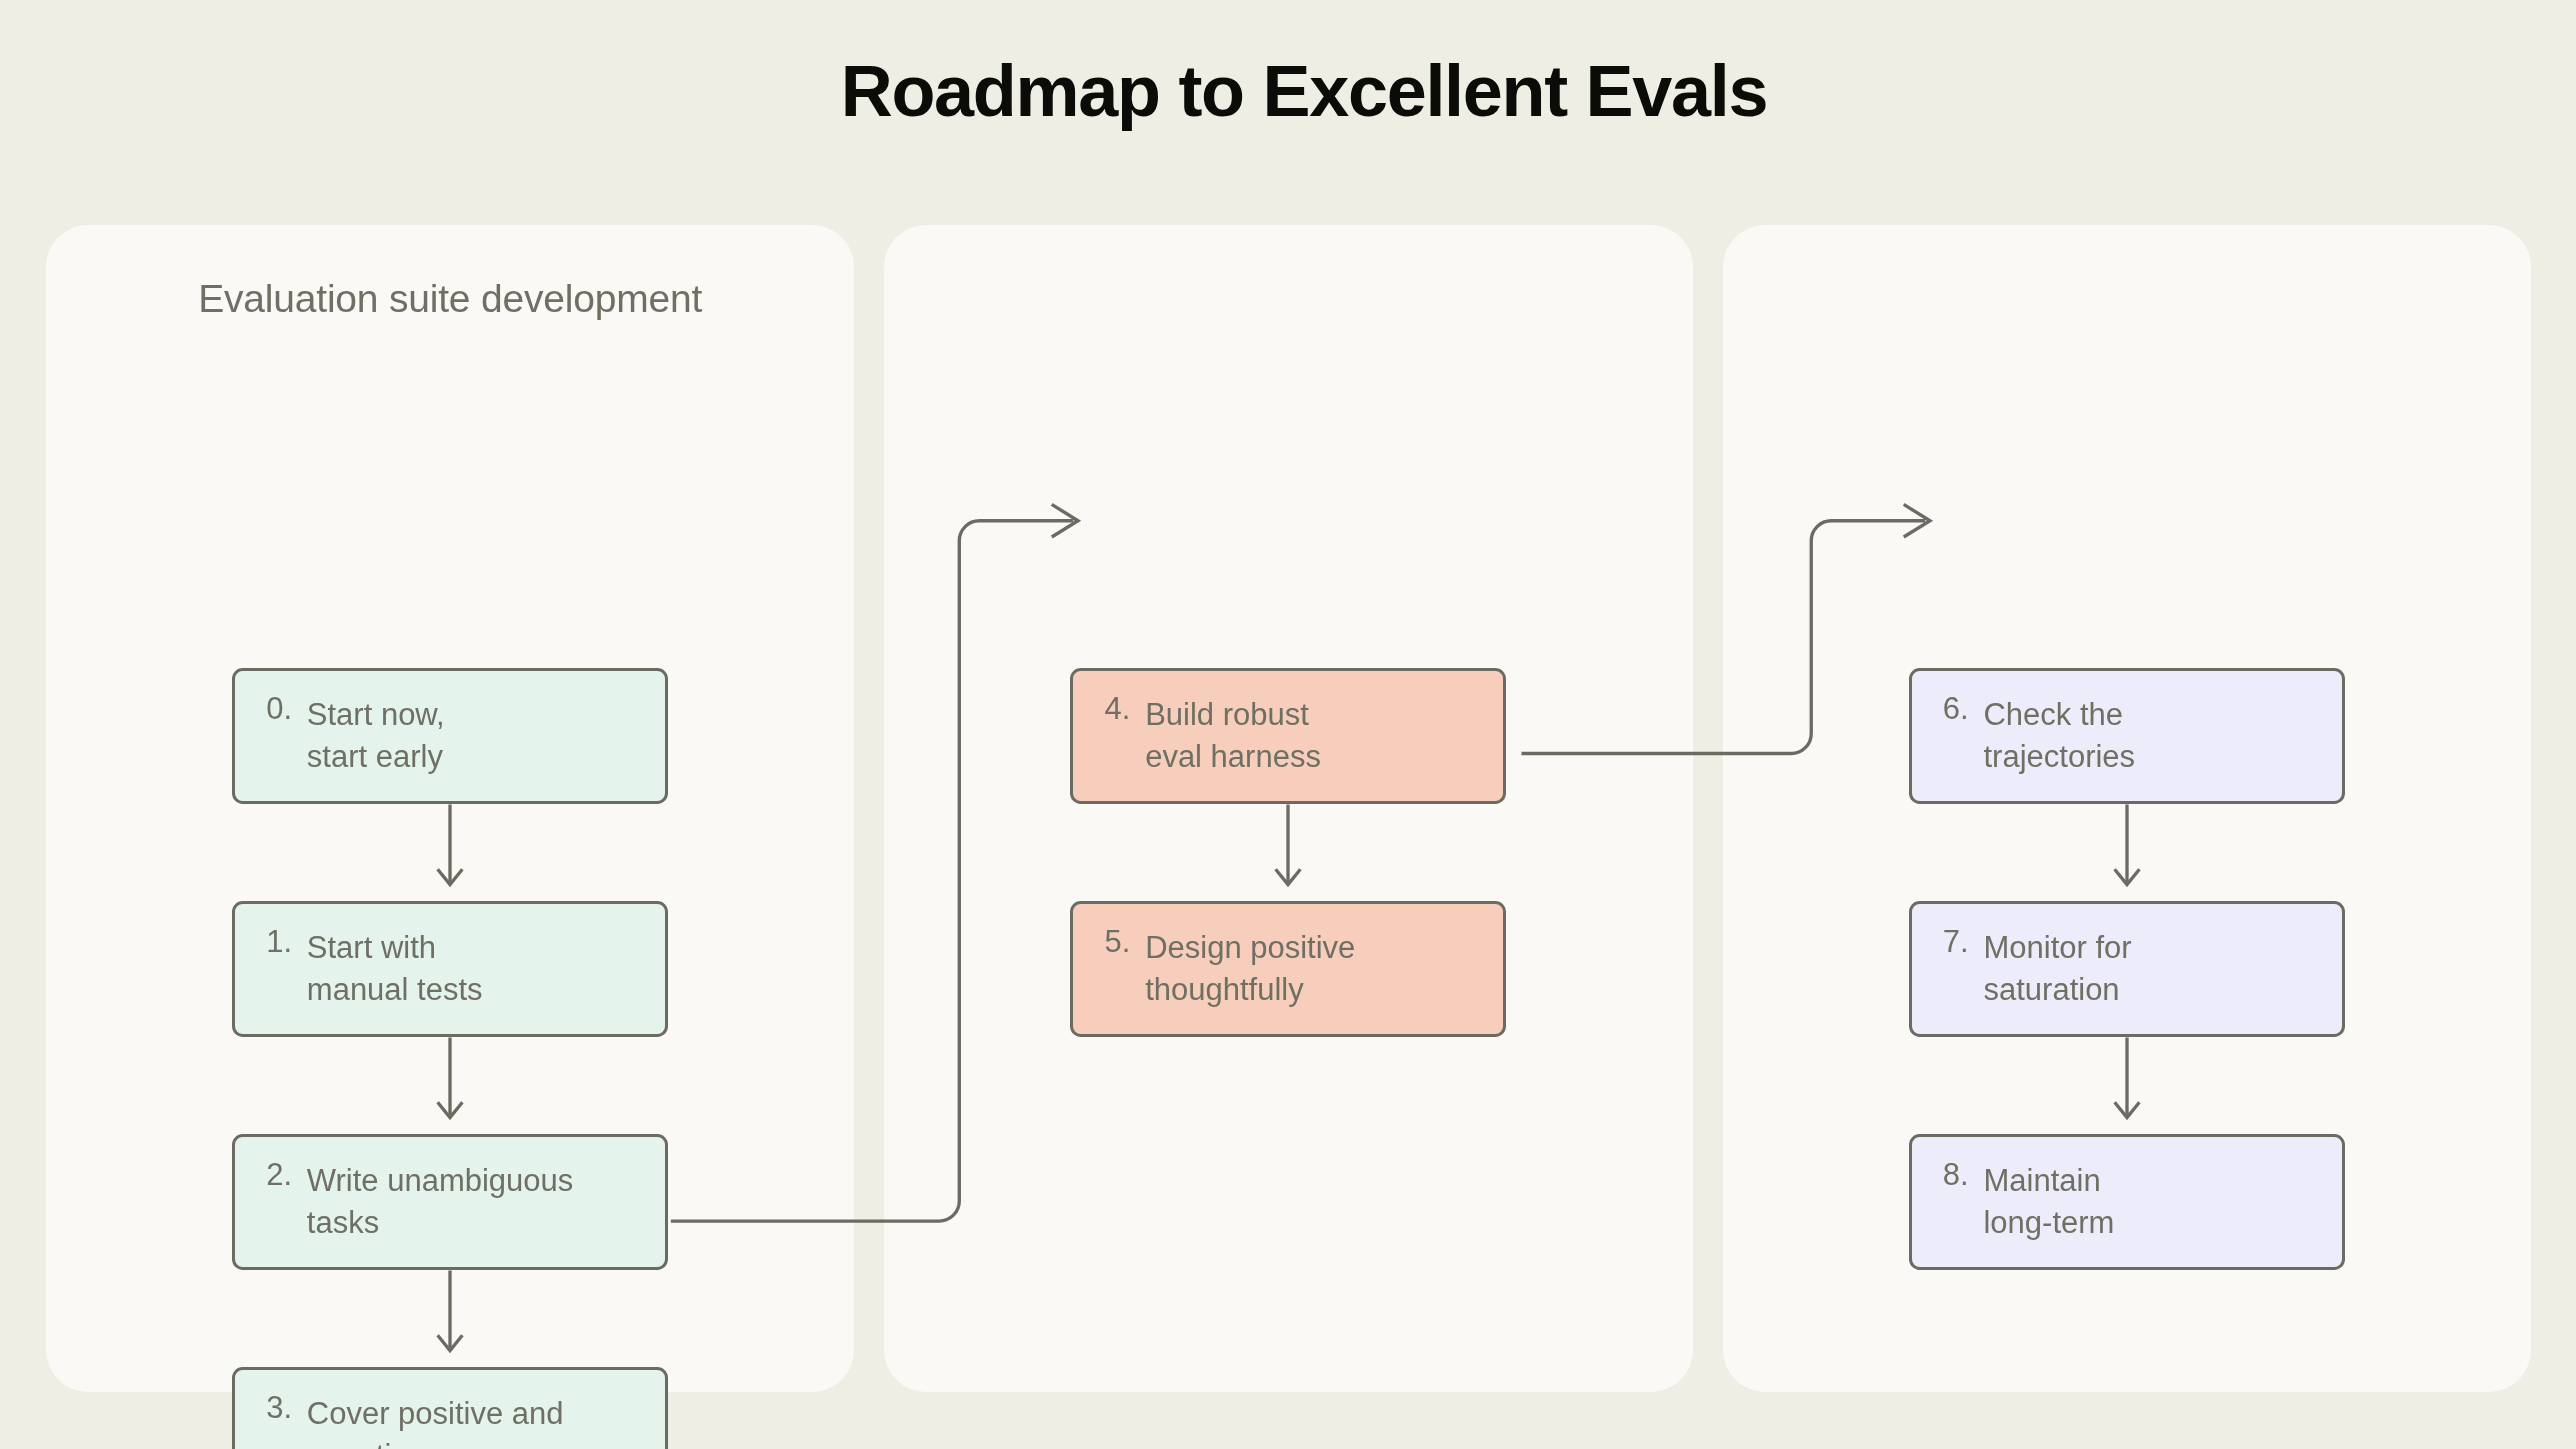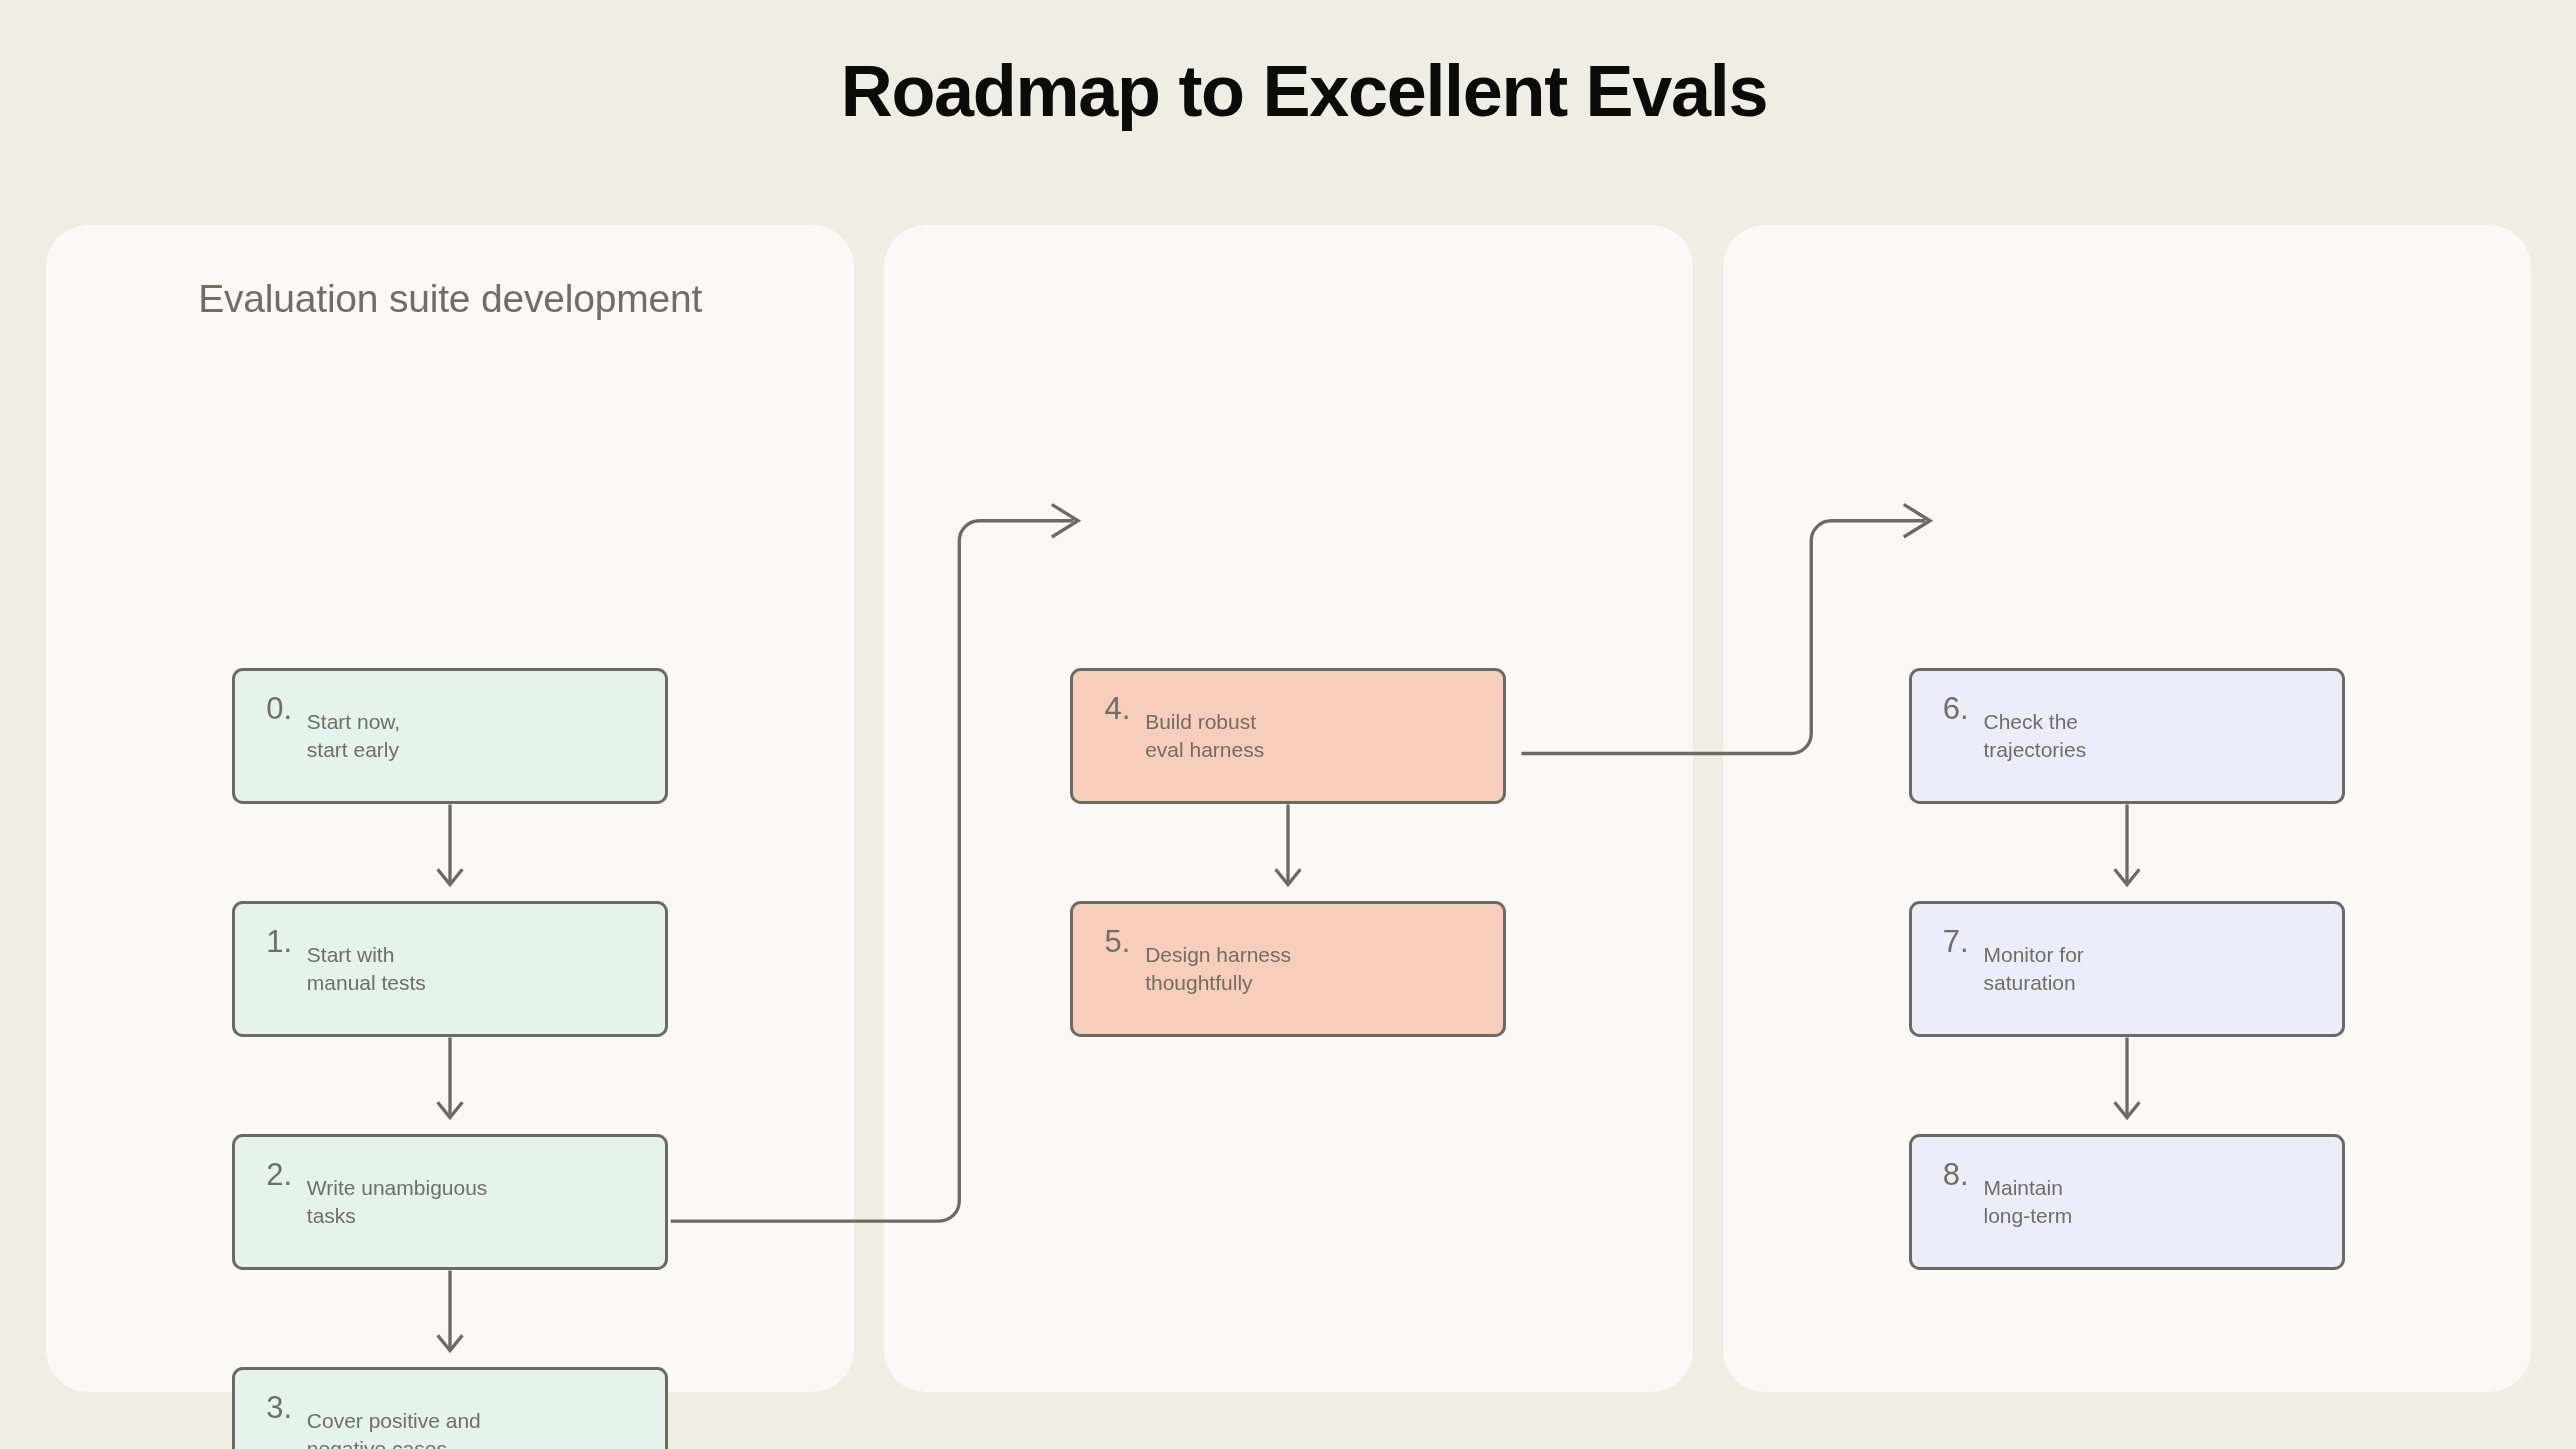--- a/index.html
+++ b/index.html
@@ -84,21 +84,21 @@
   .node .num {
     font-size: 31px;
     color: #6F6F64;
     font-weight: 400;
     line-height: 1.34;
     flex: 0 0 auto;
     margin-right: 14.8px;
     align-self: flex-start;
   }
   .node .txt {
-    font-size: 21px;
+    font-size: 31px;
     color: #6F6F64;
     font-weight: 400;
     line-height: 1.34;
     white-space: pre-line;
   }
   .node.green  { background: #E4F3EC; }
   .node.salmon { background: #F7CEBB; }
   .node.violet { background: #EDECFB; }
 
   
@@ -193,21 +193,21 @@
 
       <div class="vgap">
         <svg width="40" height="97" viewBox="0 0 60 144" fill="none">
           <path d="M30 0 V116" stroke="#6B6B62" stroke-width="5"></path>
           <path d="M13 99 L30 120 L47 99" stroke="#6B6B62" stroke-width="5" fill="none" stroke-linecap="square"></path>
         </svg>
       </div>
 
       <div class="node salmon">
         <span class="num">5.</span>
-        <span class="txt">Design harness
+        <span class="txt">Design positive
 thoughtfully</span>
       </div>
 
     </div>
   </div>
 
   <div class="panel">
     <div class="nodes">
 
       <div class="node violet">

